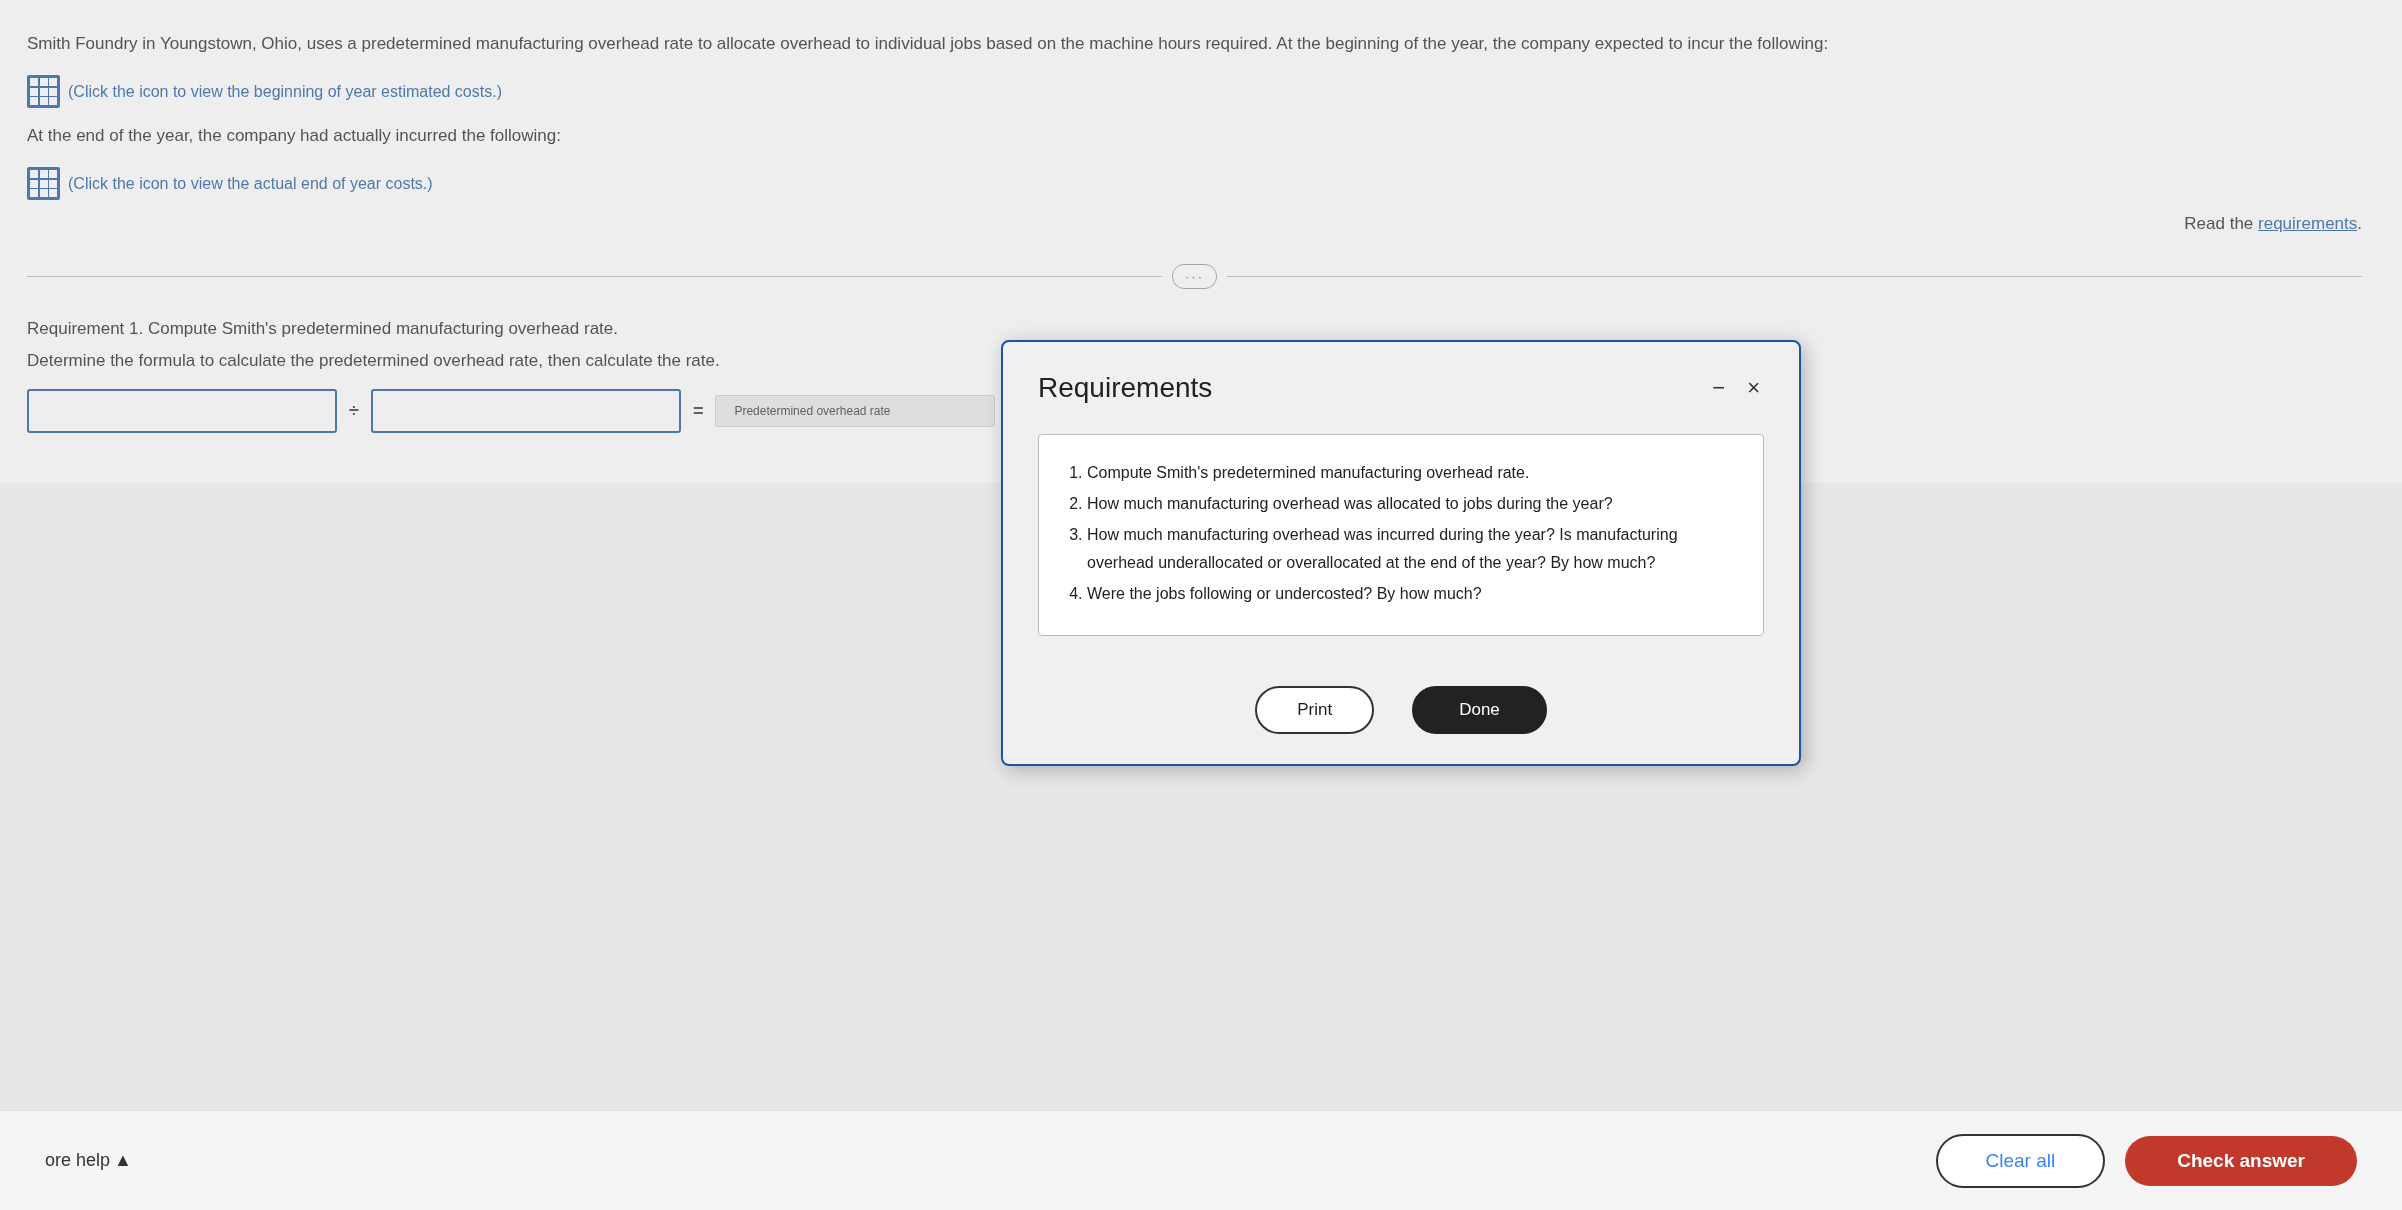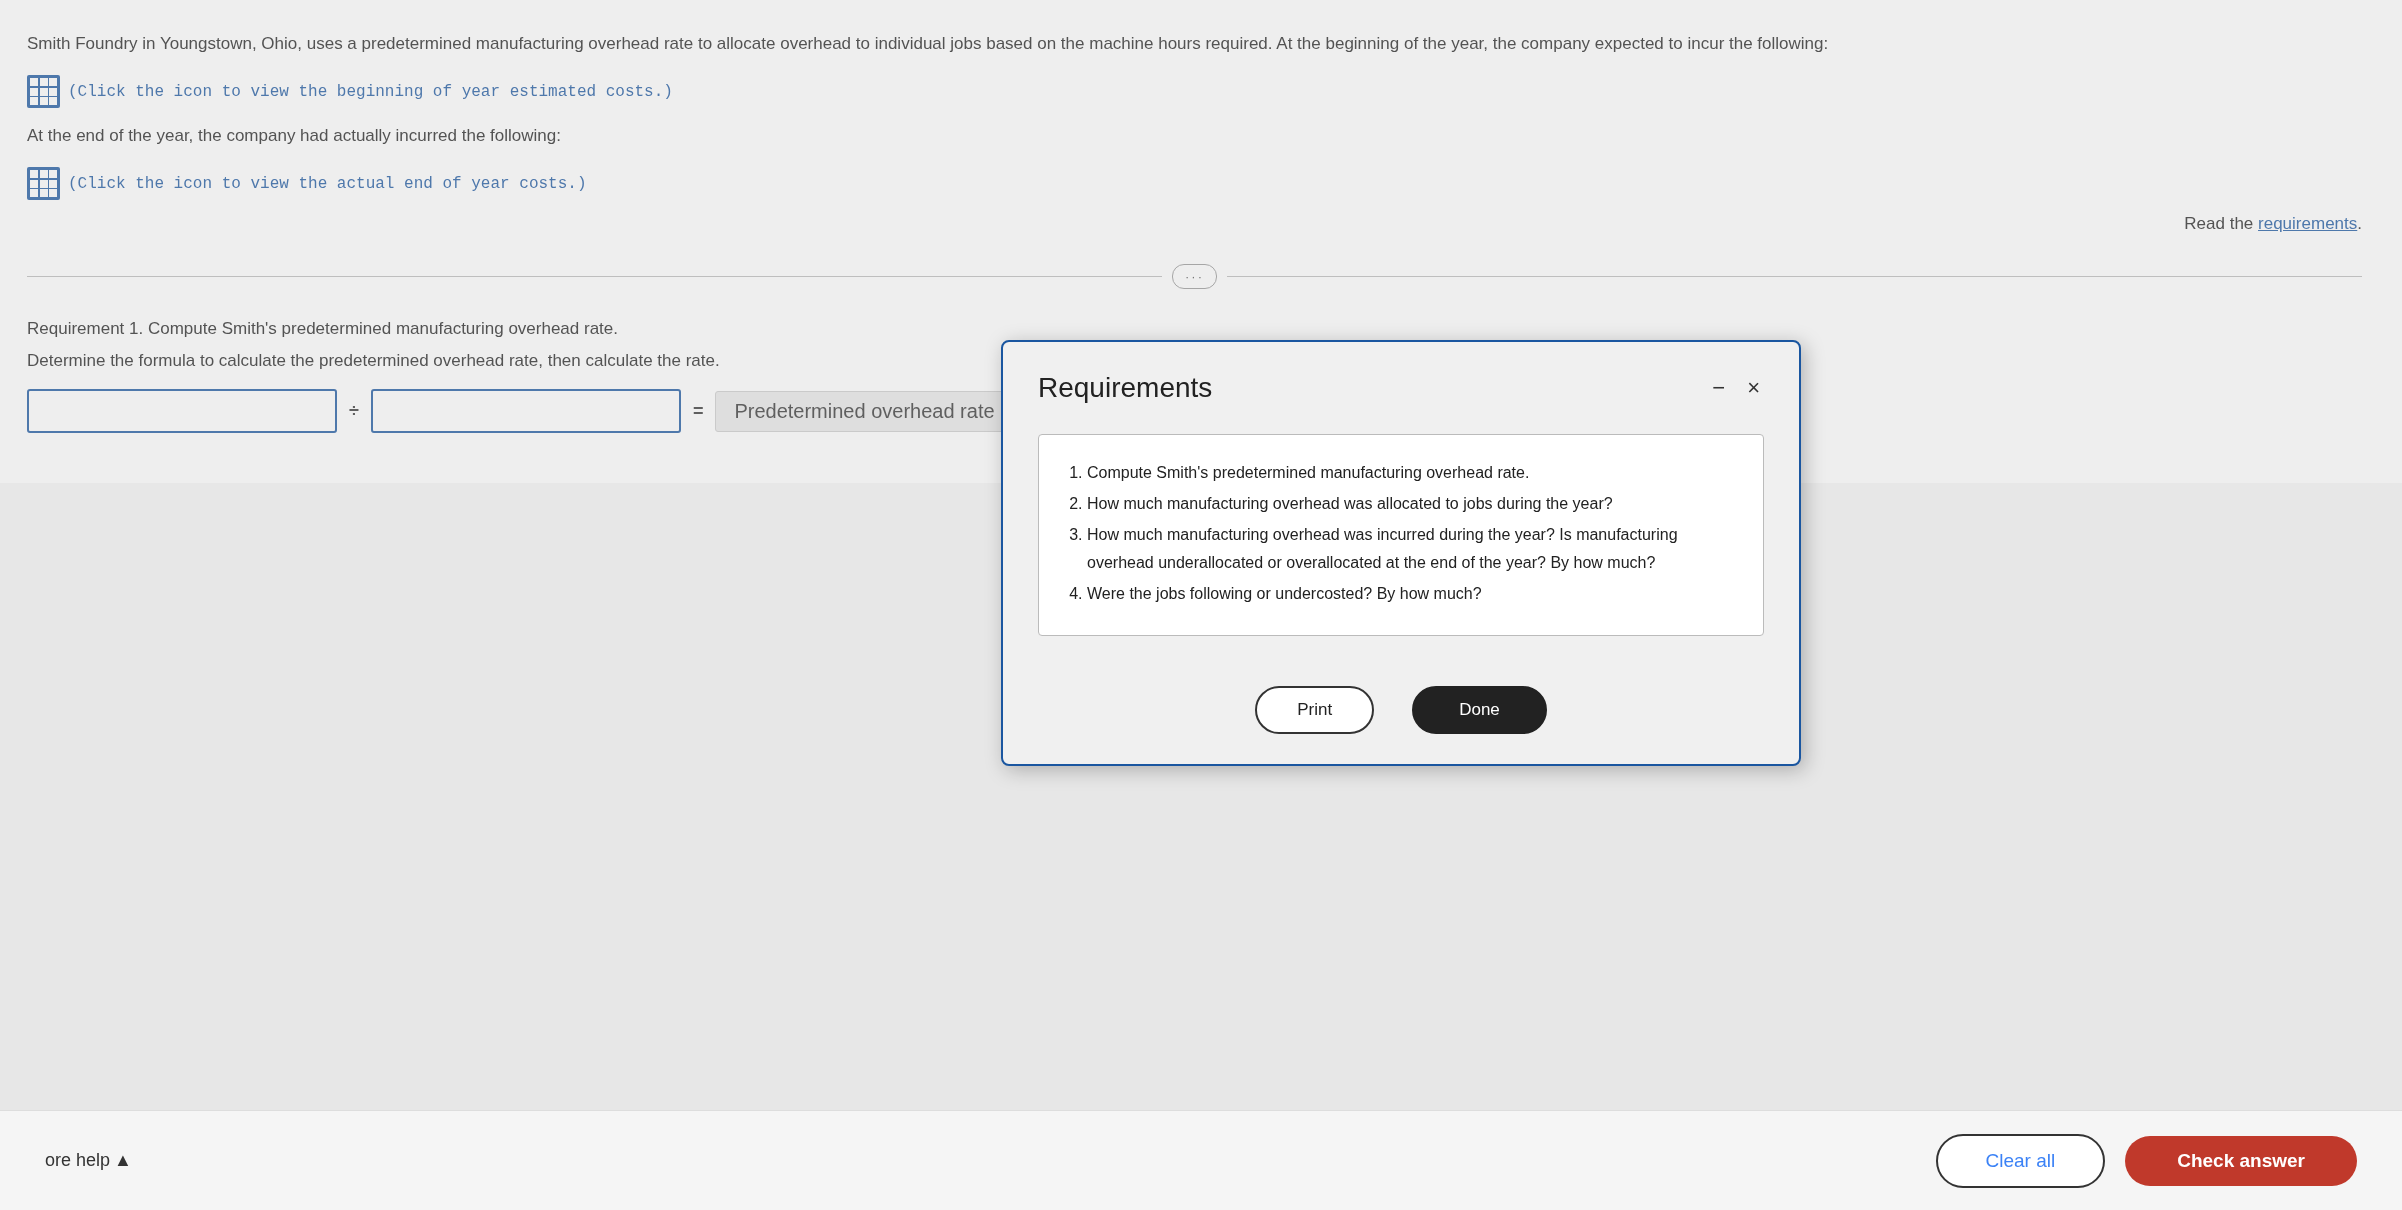--- a/index.html
+++ b/index.html
@@ -30,21 +30,20 @@
       color: #222;
       margin-bottom: 18px;
     }
 
     .icon-link-row {
       display: flex;
       align-items: center;
       gap: 8px;
       margin-bottom: 14px;
       cursor: pointer;
-      font-family: Liberation Mono, monospace;
     }
 
     .grid-icon {
       display: inline-grid;
       grid-template-columns: repeat(3, 8px);
       grid-template-rows: repeat(3, 8px);
       gap: 1.5px;
       background: #1a56a0;
       padding: 3px;
       border-radius: 2px;
@@ -141,21 +140,21 @@
       font-size: 18px;
       color: #333;
       font-weight: bold;
     }
 
     .formula-result-box {
       background: #e8e8e8;
       border: 1px solid #ccc;
       border-radius: 3px;
       padding: 8px 18px;
-      font-size: 20px;
+      font-size: 12px;
       color: #333;
       min-width: 280px;
       text-align: left;
     }
 
     
     .modal-overlay {
       position: absolute;
       top: 0;
       left: 0;

